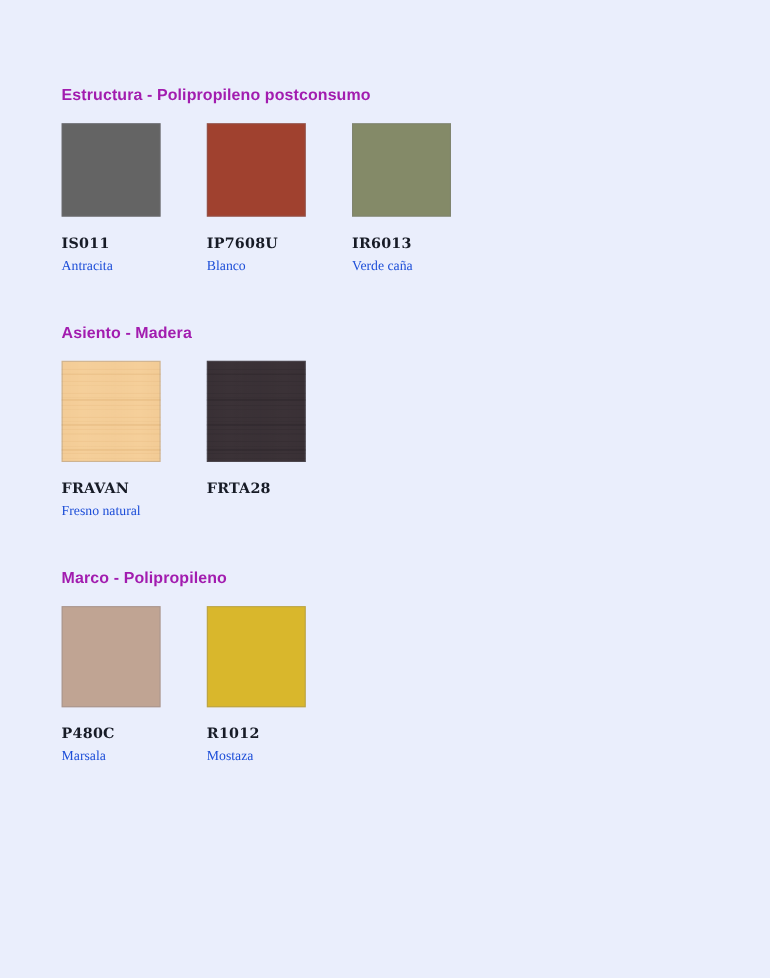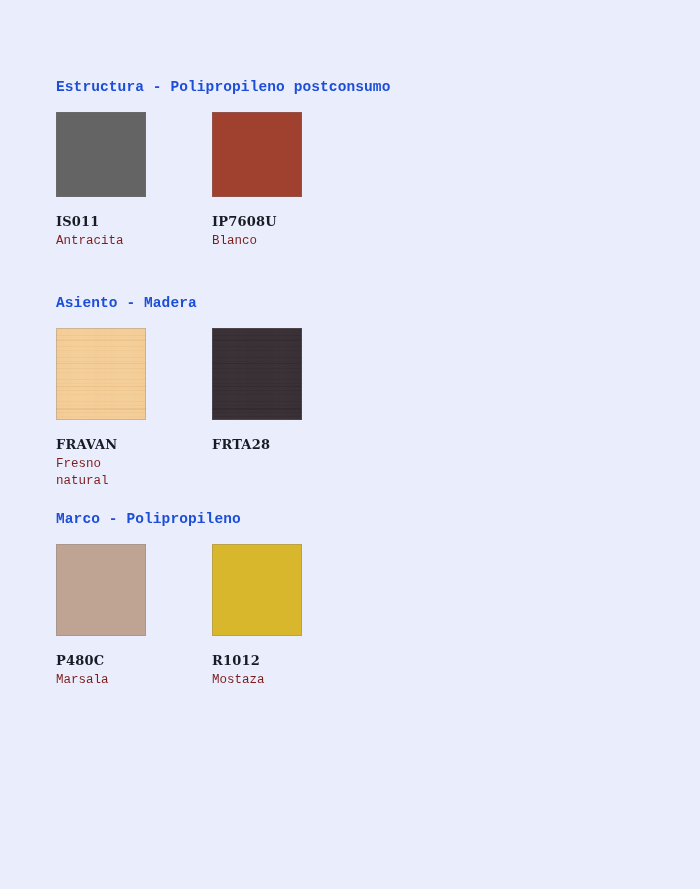--- a/index.html
+++ b/index.html
@@ -17,32 +17,31 @@
     position: relative;
     width: 700px;
     height: 889px;
     box-sizing: border-box;
     padding: 78px 0 0 56px;
   }
   .section {
     margin-bottom: 10px;
   }
   .section-title {
-    font-family: Liberation Mono, monospace;
+    font-family: Liberation Sans, sans-serif;
     font-weight: 700;
     font-size: 14.5px;
-    color: #1d4ed8;
+    color: #a21caf;
     letter-spacing: 0.1px;
     margin: 0 0 16px 0;
     line-height: 18px;
   }
   .swatch-row {
     display: flex;
     align-items: flex-start;
-    gap: 24px;
   }
   .swatch-item {
     width: 132px;
     margin-right: 0;
     display: flex;
     flex-direction: column;
   }
   .swatch-chip {
     width: 90px;
     height: 85px;
@@ -57,30 +56,30 @@
   .code {
     font-family: "DejaVu Serif", "Liberation Serif", serif;
     font-weight: 700;
     font-size: 13px;
     color: #171b26;
     margin-top: 17px;
     line-height: 16px;
     letter-spacing: 0.2px;
   }
   .name {
-    font-family: Liberation Mono, monospace;
+    font-family: Liberation Serif, serif;
     font-weight: 400;
     font-size: 12.5px;
-    color: #7f1d1d;
+    color: #1d4ed8;
     margin-top: 3px;
     line-height: 17px;
     max-width: 96px;
   }
   .section-structure { margin-bottom: 44px; }
-  .section-seat      { margin-bottom: 20px; }
+  .section-seat      { margin-bottom: 44px; }
   .section-frame     { margin-bottom: 0; }
   .section-seat .swatch-chip { height: 92px; }
   .section-frame .swatch-chip { height: 92px; }
 </style>
 </head>
 <body>
 
 <div class="page">
 
   <div class="section section-structure">
@@ -93,20 +92,25 @@
         <div class="name">Antracita</div>
       </div>
 
       <div class="swatch-item">
         <div class="swatch-chip" style="background: rgb(160, 65, 47);"></div>
         <div class="code">IP7608U</div>
         <div class="name">Blanco</div>
       </div>
 
 
+      <div class="swatch-item">
+        <div class="swatch-chip" style="background: rgb(132, 138, 104);"></div>
+        <div class="code">IR6013</div>
+        <div class="name">Verde caña</div>
+      </div>
 
     </div>
   </div>
 
   <div class="section section-seat">
     <h2 class="section-title">Asiento - Madera</h2>
     <div class="swatch-row">
 
       <div class="swatch-item">
         <div class="swatch-chip wood" style="background: repeating-linear-gradient(0deg, rgba(0, 0, 0, 0) 0px, rgba(0, 0, 0, 0) 2px, rgba(219, 171, 109, 0.133) 2px, rgba(219, 171, 109, 0.133) 3px, rgba(0, 0, 0, 0) 3px, rgba(0, 0, 0, 0) 6px, rgba(219, 171, 109, 0.2) 6px, rgba(219, 171, 109, 0.2) 7px, rgba(0, 0, 0, 0) 7px, rgba(0, 0, 0, 0) 11px), repeating-linear-gradient(0deg, rgba(0, 0, 0, 0) 0px, rgba(0, 0, 0, 0) 9px, rgba(219, 171, 109, 0.333) 9px, rgba(219, 171, 109, 0.333) 10.5px, rgba(0, 0, 0, 0) 10.5px, rgba(0, 0, 0, 0) 23px), linear-gradient(90deg, rgba(219, 171, 109, 0.094) 0%, rgba(0, 0, 0, 0) 22%, rgba(219, 171, 109, 0.063) 55%, rgba(0, 0, 0, 0) 80%, rgba(219, 171, 109, 0.1) 100%) rgb(245, 207, 154);"></div>

